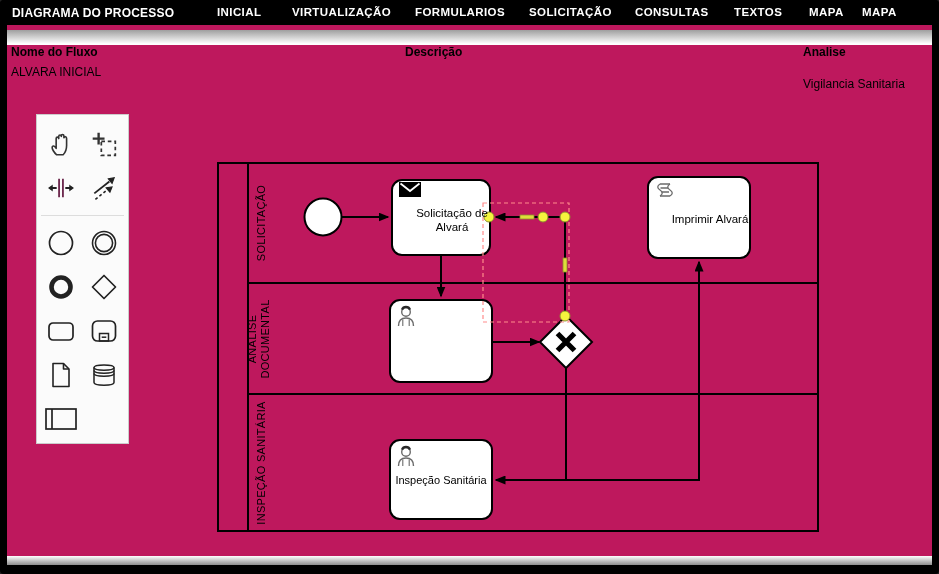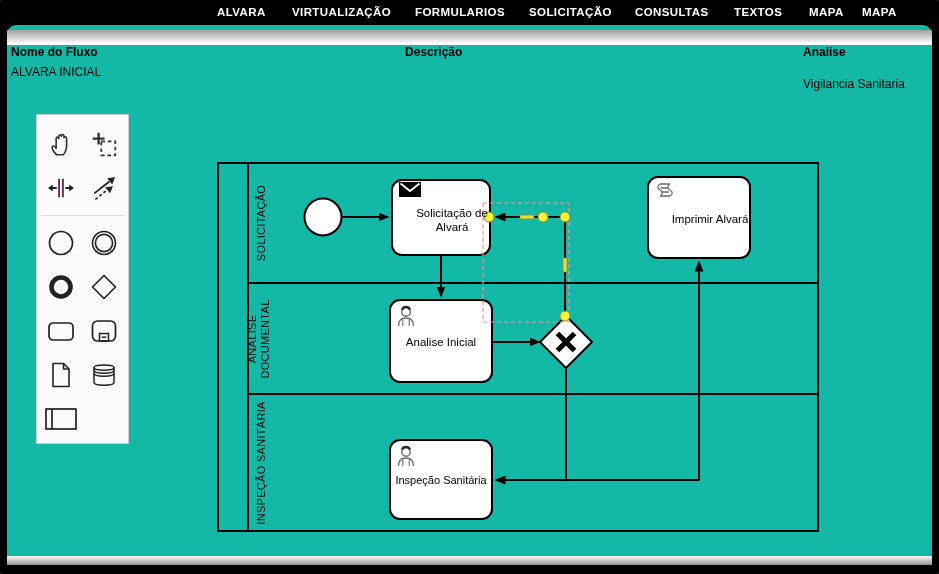--- a/index.html
+++ b/index.html
@@ -5,21 +5,21 @@
   html,body{margin:0;padding:0;background:#222;}
   *{box-sizing:border-box;}
   .stage{position:relative;width:939px;height:574px;background:#000;overflow:hidden;
          font-family:"Liberation Sans",sans-serif;border-radius:4px;}
   
   .menubar{position:absolute;left:0;top:0;width:939px;height:25px;background:#000;}
   .menubar span{position:absolute;top:6px;color:#fff;font-size:11.5px;font-weight:bold;
                 letter-spacing:.4px;white-space:nowrap;cursor:default;}
   .menubar span.brand{font-size:12px;letter-spacing:.2px;}
   
-  .panel{position:absolute;left:7px;right:7px;top:25px;bottom:9px;background:#14b8a6;border-radius:9px;}
+  .panel{position:absolute;left:7px;right:7px;top:25px;bottom:9px;background:#be185d;}
   .top-shade{position:absolute;left:0;right:0;top:5px;height:15px;
              background:linear-gradient(#9f9f9f,#ffffff 92%);}
   .bottom-shade{position:absolute;left:0;right:0;bottom:0;height:9px;
                 background:linear-gradient(#ffffff,#8e8e8e);}
   
   .hlabel{position:absolute;font-size:12px;font-weight:bold;color:#000;white-space:nowrap;}
   .hvalue{position:absolute;font-size:12px;color:#000;white-space:nowrap;}
   
   .palette{position:absolute;left:29px;top:89px;width:93px;height:330px;background:#fbfbfb;
            border:1px solid #ccc;display:grid;grid-template-columns:1fr 1fr;
@@ -35,21 +35,22 @@
   .lane-label{position:absolute;transform:translate(-50%,-50%) rotate(-90deg);
               font-size:11px;color:#000;white-space:pre-line;text-align:center;
               line-height:1.15;letter-spacing:.3px;pointer-events:none;}
 </style>
 </head>
 <body>
 
 <div class="stage">
 
   <div class="menubar">
-    <span style="left:217px">ALVARA</span>
+    <span class="brand" style="left:12px">DIAGRAMA DO PROCESSO</span>
+    <span style="left:217px">INICIAL</span>
     <span style="left:292px">VIRTUALIZAÇÃO</span>
     <span style="left:415px">FORMULARIOS</span>
     <span style="left:529px">SOLICITAÇÃO</span>
     <span style="left:635px">CONSULTAS</span>
     <span style="left:734px">TEXTOS</span>
     <span style="left:809px">MAPA</span>
     <span style="left:862px">MAPA</span>
   </div>
 
   <div class="panel">
@@ -227,18 +228,17 @@
     </svg>
 
     <div class="lane-label" style="left:254px;top:198px">SOLICITAÇÃO</div>
     <div class="lane-label" style="left:252px;top:314px">ANALISE
 DOCUMENTAL</div>
     <div class="lane-label" style="left:254px;top:438px">INSPEÇÃO SANITÁRIA</div>
 
     <div class="node-label" style="left:385px;top:160px;width:120px;height:70px">Solicitação de
 Alvará</div>
     <div class="node-label" style="left:641px;top:155px;width:124px;height:78px">Imprimir Alvará</div>
-    <div class="node-label" style="left:383px;top:278px;width:102px;height:79px">Analise Inicial</div>
     <div class="node-label" style="left:377px;top:418px;width:114px;height:76px;font-size:11px">Inspeção Sanitária</div>
 
     <div class="bottom-shade"></div>
   </div>
 </div>
 
 </body></html>

